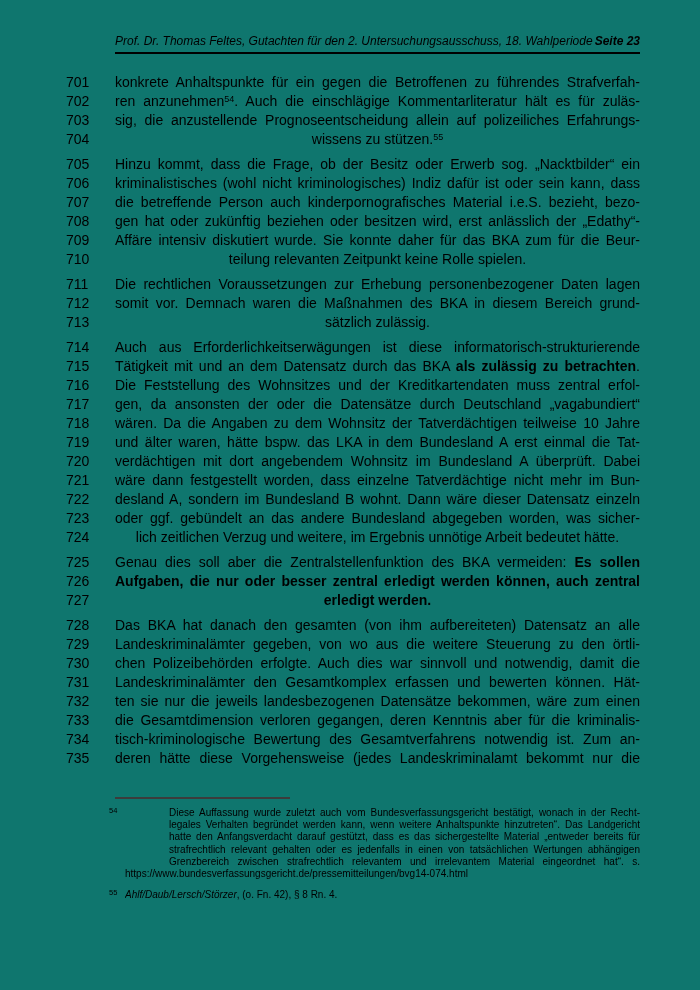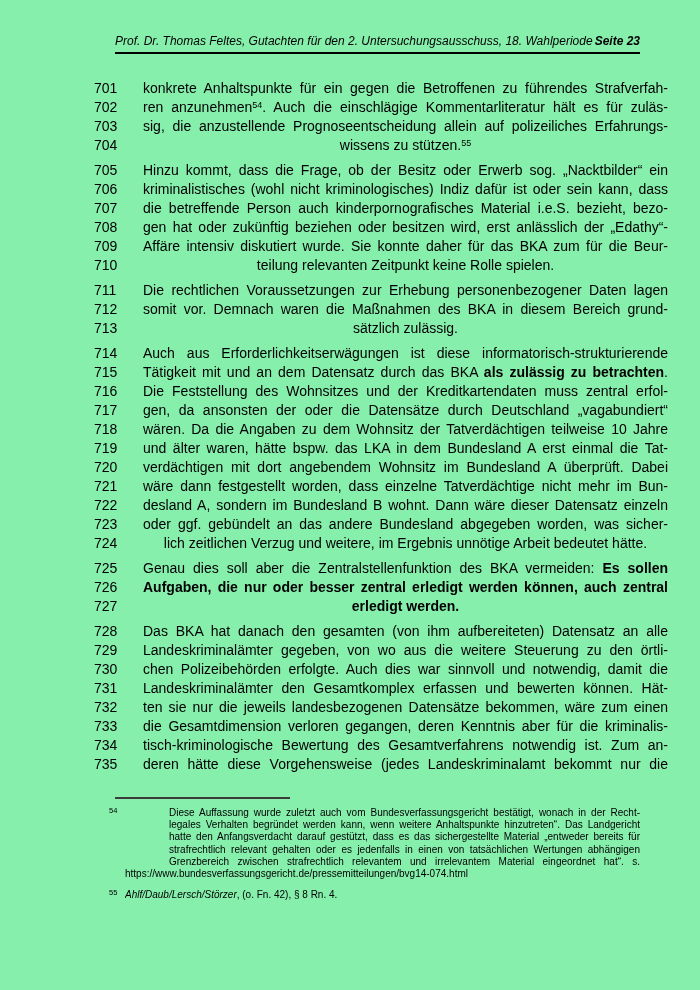--- a/index.html
+++ b/index.html
@@ -1,27 +1,27 @@
 <!DOCTYPE html>
 <html><head>
 <meta charset="utf-8">
 <style>
   html,body { margin:0; padding:0; background:#ffffff; }
   .page {
-    position:relative; width:700px; height:990px; background:#86efac;
+    position:relative; width:700px; height:990px; background:#0f766e;
     font-family:"Liberation Sans", sans-serif; color:#000; overflow:hidden;
   }
   .header {
     position:absolute; top:34px; left:115px; width:525px;
     display:flex; justify-content:space-between; align-items:flex-end;
     font-size:12px; font-style:italic;
     border-bottom:2px solid #000; padding-bottom:4px;
   }
   .header .pagenum { font-weight:bold; white-space:nowrap; }
-  .docbody { position:absolute; top:79px; left:66px; width:574px;margin-left:28px; }
+  .docbody { position:absolute; top:73px; left:66px; width:574px; }
   .para { margin:0 0 6px 0; }
   .line { display:flex; height:19px; }
   .no { flex:none; width:49px; font-size:14px; line-height:19px; }
   .txt { flex:none; width:525px; font-size:14px; line-height:19px; height:19px; overflow:hidden; text-align:center; }
   .txt.j { text-align:justify; text-align-last:justify; }
   .b { font-weight:bold; }
   .i { font-style:italic; }
   .u { }
   .sup { font-size:9px; position:relative; top:-4px; }
   .footnotes { position:absolute; top:797px; left:115px; width:525px; }

